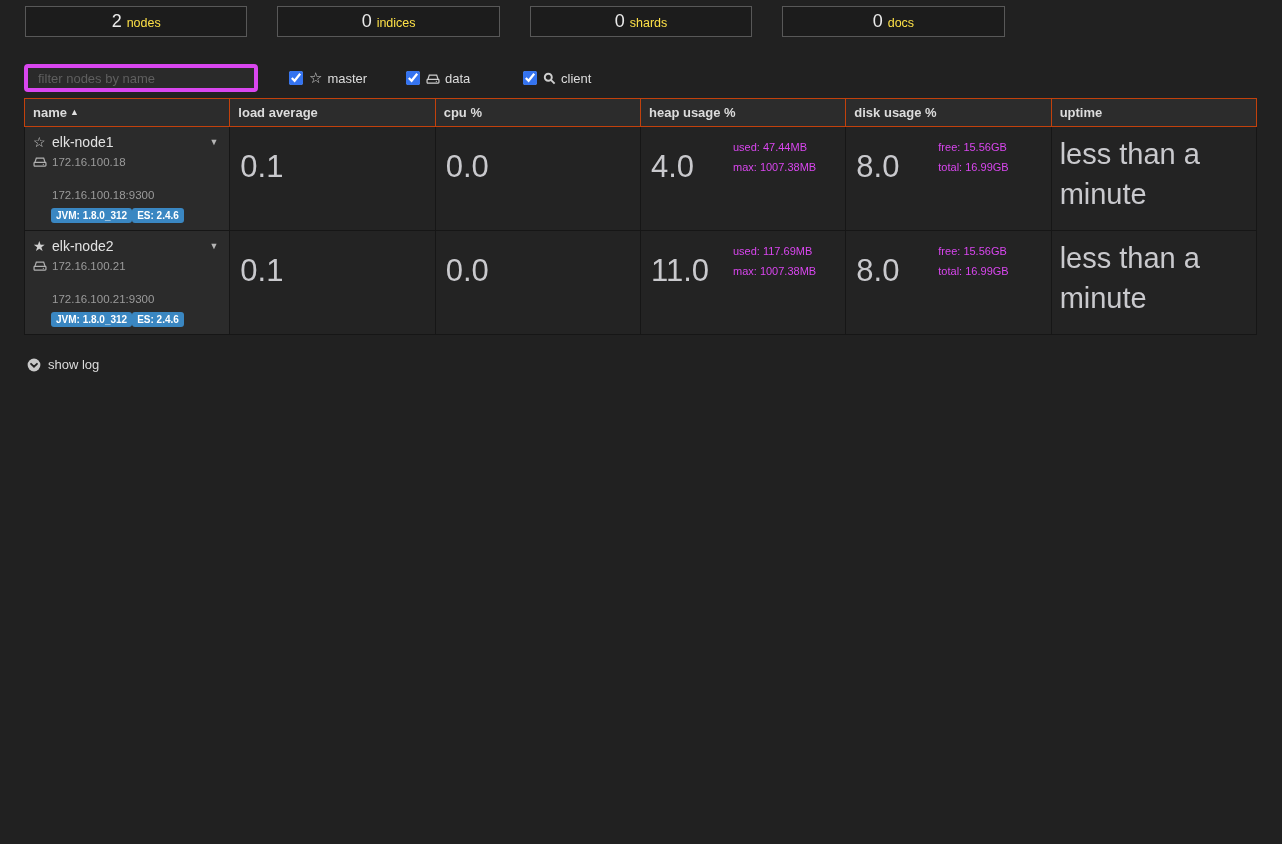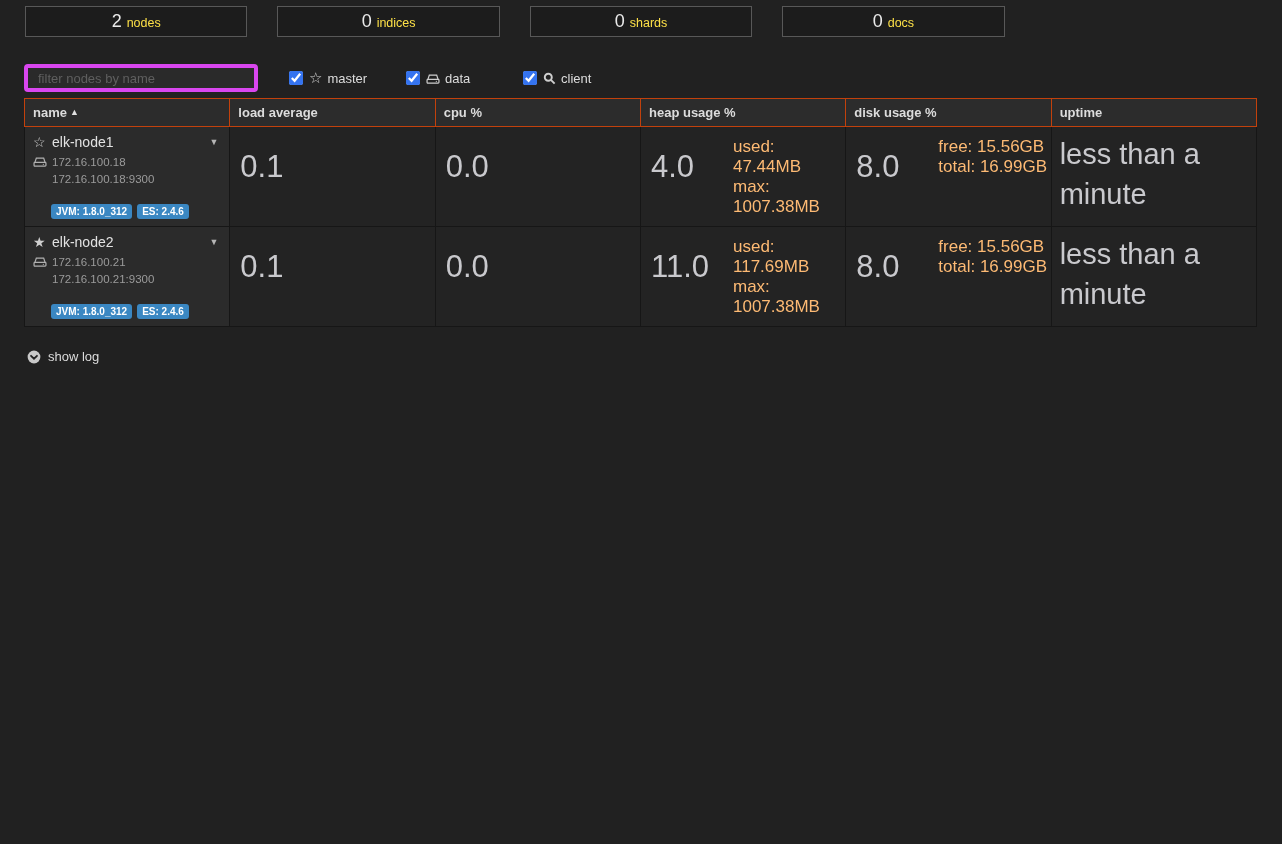--- a/index.html
+++ b/index.html
@@ -46,31 +46,31 @@
   .sort-arrow { font-size:9px; color:#e0e0e0; vertical-align:2px; margin-left:3px; }
   td { border:1px solid #161616; vertical-align:top; background:#232323; padding:0; }
   tr.node-row { height:91px; }
 
   td.name-cell { background:#2b2b2b; padding:7px 8px; }
   .name-line { display:flex; align-items:center; color:#e2e2e2; font-size:14px; }
   .role-star { width:19px; font-size:14px; color:#cfcfcf; flex:0 0 19px; }
   .caret { margin-left:auto; font-size:9px; color:#b5b5b5; cursor:pointer; padding-right:3px; }
   .ip-line { display:flex; align-items:center; margin-top:5px; font-size:11.5px; color:#9b9b9b; }
   .drive-icon { width:19px; color:#b0b0b0; display:flex; flex:0 0 19px; }
-  .transport-line { margin-left:19px; margin-top:5px; font-size:11.5px; color:#9b9b9b; }
-  .badge-line { margin-left:18px; margin-top:19px; display:flex; gap:5px; }
+  .transport-line { margin-left:19px; margin-top:21px; font-size:11.5px; color:#9b9b9b; }
+  .badge-line { margin-left:18px; margin-top:7px; display:flex; }
   .badge {
     background:#3a87c2; color:#ffffff; font-size:10px; font-weight:bold;
     padding:2px 5px; border-radius:3px; white-space:nowrap;
   }
 
   .big-num { font-size:31px; color:#c9c9cd; padding:6px 0 0 10px; display:inline-block;margin-top:16px; }
   .metric-flex { display:flex; }
   .metric-flex .big-num { width:92px; flex:0 0 92px; }
-  .metric-detail { padding-top:10px; font-size:17px; line-height:20px; color:#fdba74; }
+  .metric-detail { padding-top:10px; font-size:11px; line-height:20px; color:#d946ef; }
 
   td.uptime-cell { font-size:29px; color:#c9c9cd; padding:7px 10px 0 8px; line-height:40px; }
 
   
   .show-log {
     display:flex; align-items:center; gap:7px; margin:22px 0 0 27px;
     color:#dcdcdc; font-size:13px; cursor:pointer; width:max-content;
   }
   .show-log .icn { display:flex; }
 </style>

